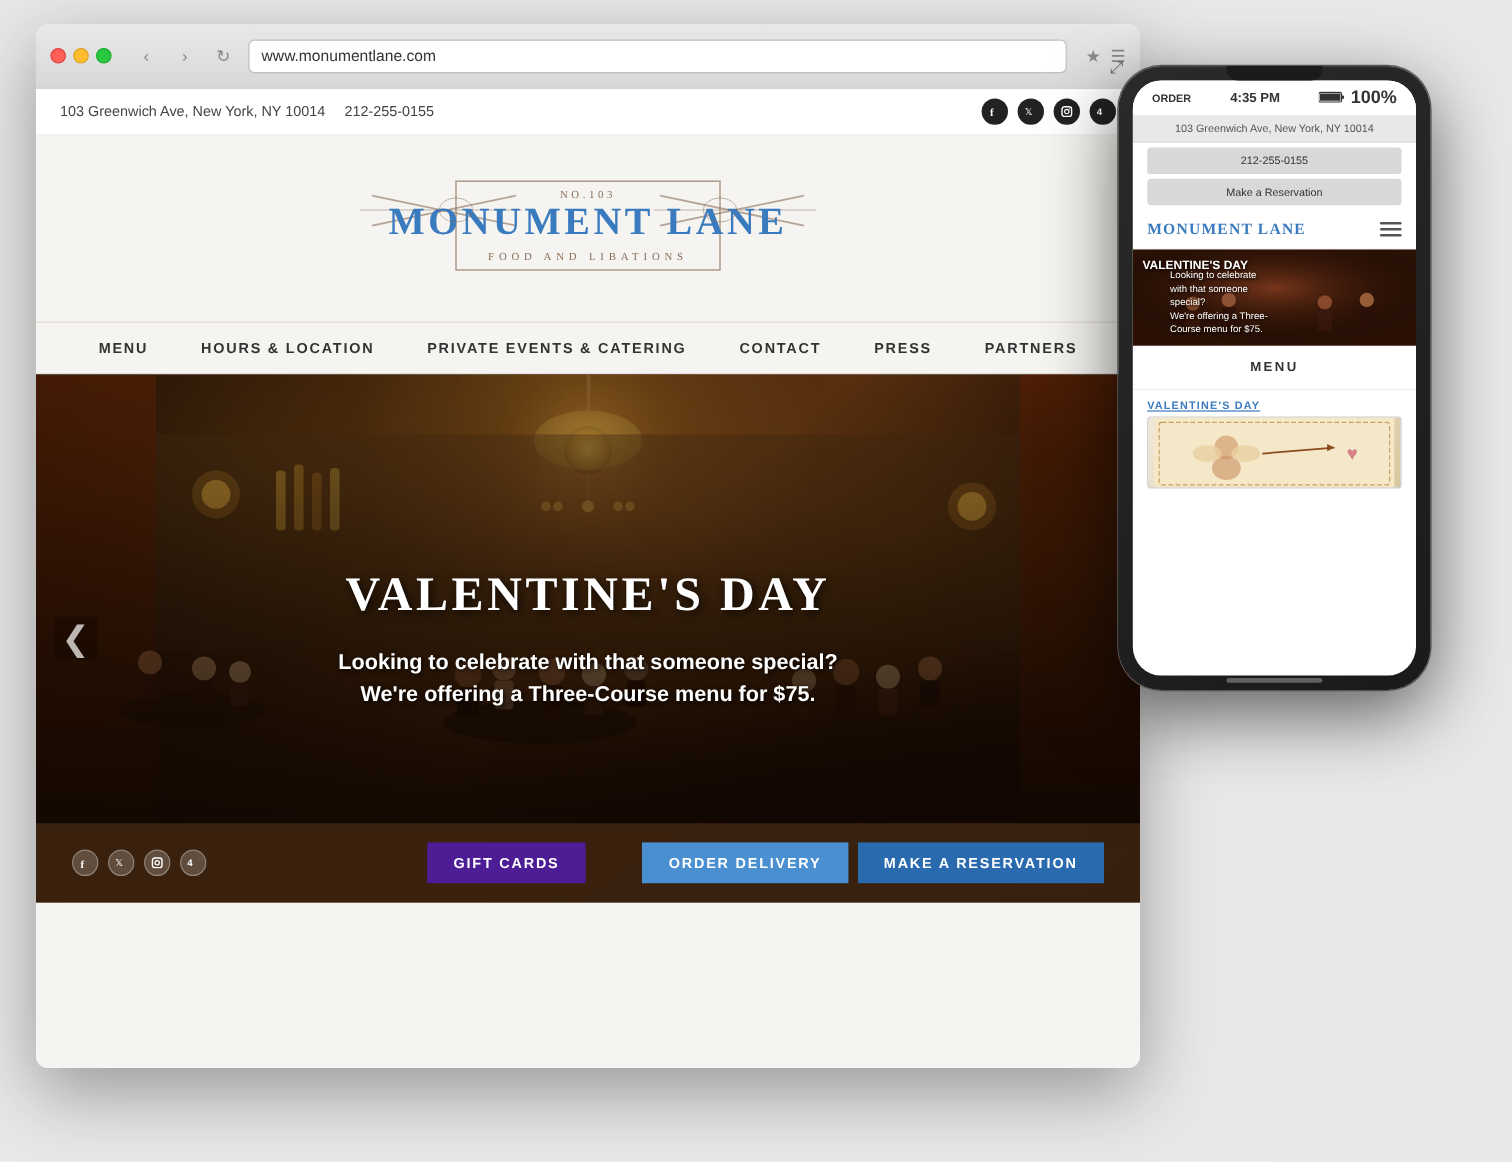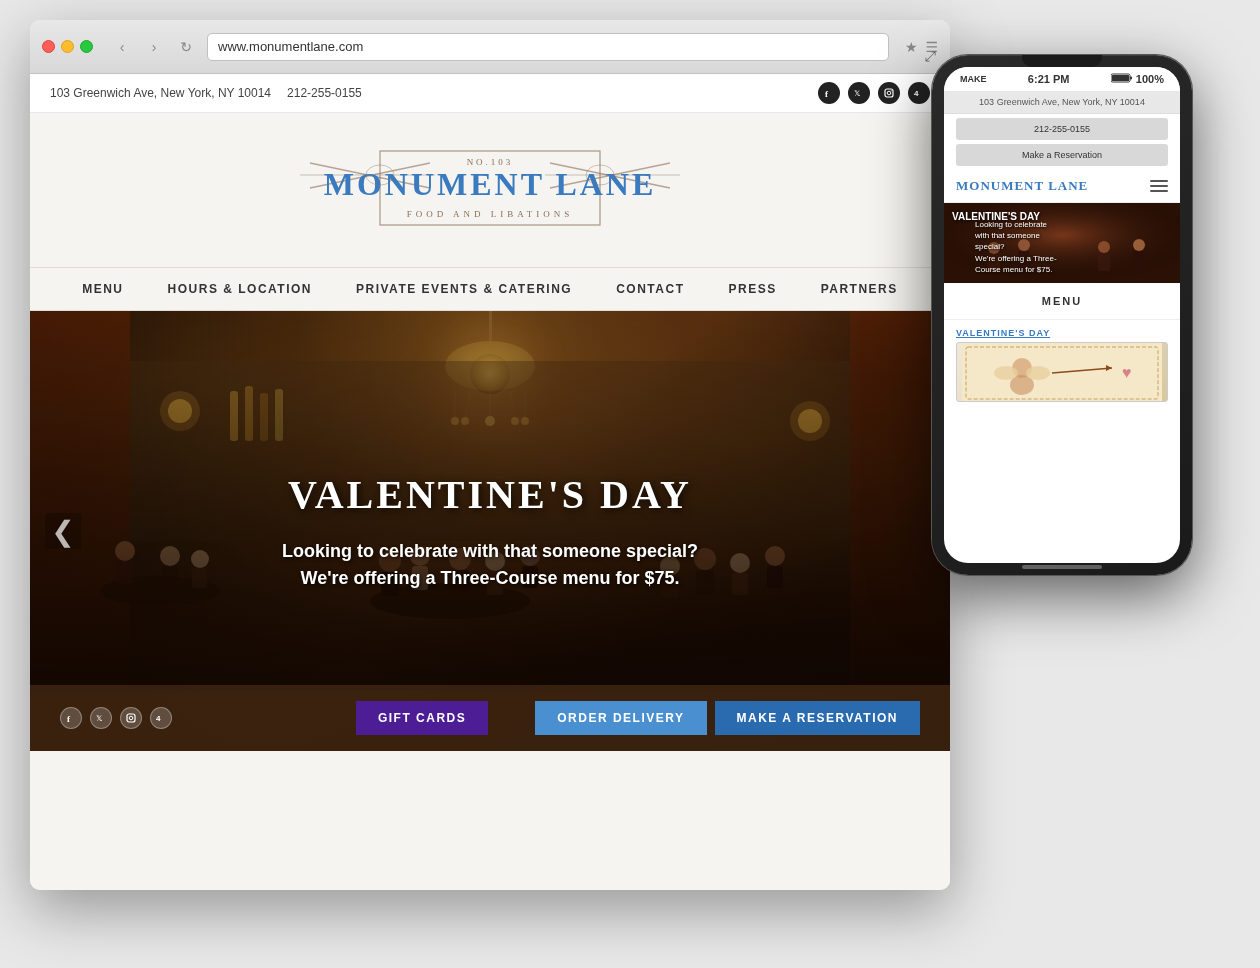--- a/index.html
+++ b/index.html
@@ -367,21 +367,21 @@
       display: flex;
       justify-content: space-between;
       align-items: center;
       font-size: 9px;
       color: #333;
       font-weight: 600;
     }
 
     .phone-carrier { font-size: 9px; }
     .phone-time { font-size: 11px; font-weight: 700; }
-    .phone-battery { font-size: 11px; }
+    .phone-battery { font-size: 15px; }
 
     .phone-top-info {
       background: #e8e8e8;
       padding: 6px 12px;
       text-align: center;
       font-size: 9px;
       color: #555;
       border-bottom: 1px solid #ddd;
     }
 
@@ -768,22 +768,22 @@
   </div>
 </div>
 
 <div class="phone-device" style="position:absolute; right:28px; top:55px;">
   <div class="phone-outer">
     <div class="phone-notch"></div>
 
     <div class="phone-screen">
 
       <div class="phone-status-bar">
-        <span class="phone-carrier">MAKE</span>
-        <span class="phone-time">6:21 PM</span>
+        <span class="phone-carrier">ORDER</span>
+        <span class="phone-time">4:35 PM</span>
         <span class="phone-battery">
           <svg width="22" height="10" viewBox="0 0 22 10">
               <rect x="0" y="1" width="19" height="8" rx="1.5" fill="none" stroke="#333" stroke-width="1"></rect>
               <rect x="1" y="2" width="17" height="6" rx="0.5" fill="#333"></rect>
               <rect x="19" y="3.5" width="2" height="3" rx="1" fill="#333"></rect>
             </svg>
           100%
         </span>
       </div>
 

